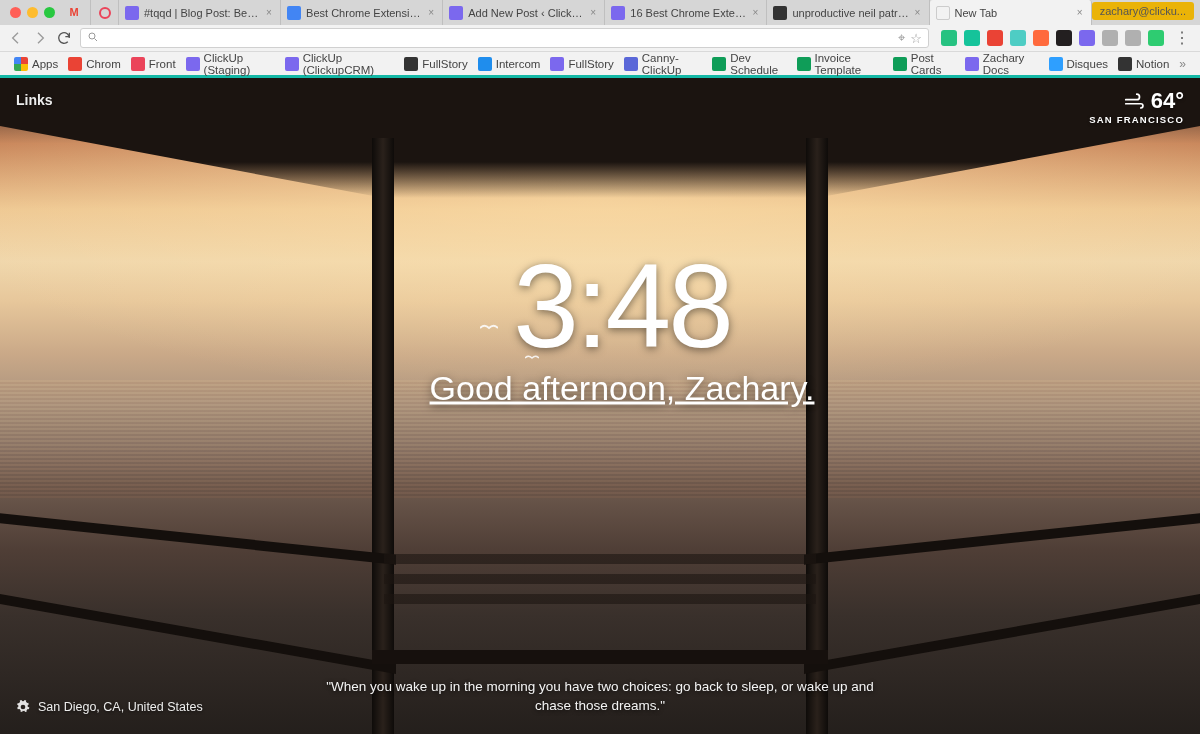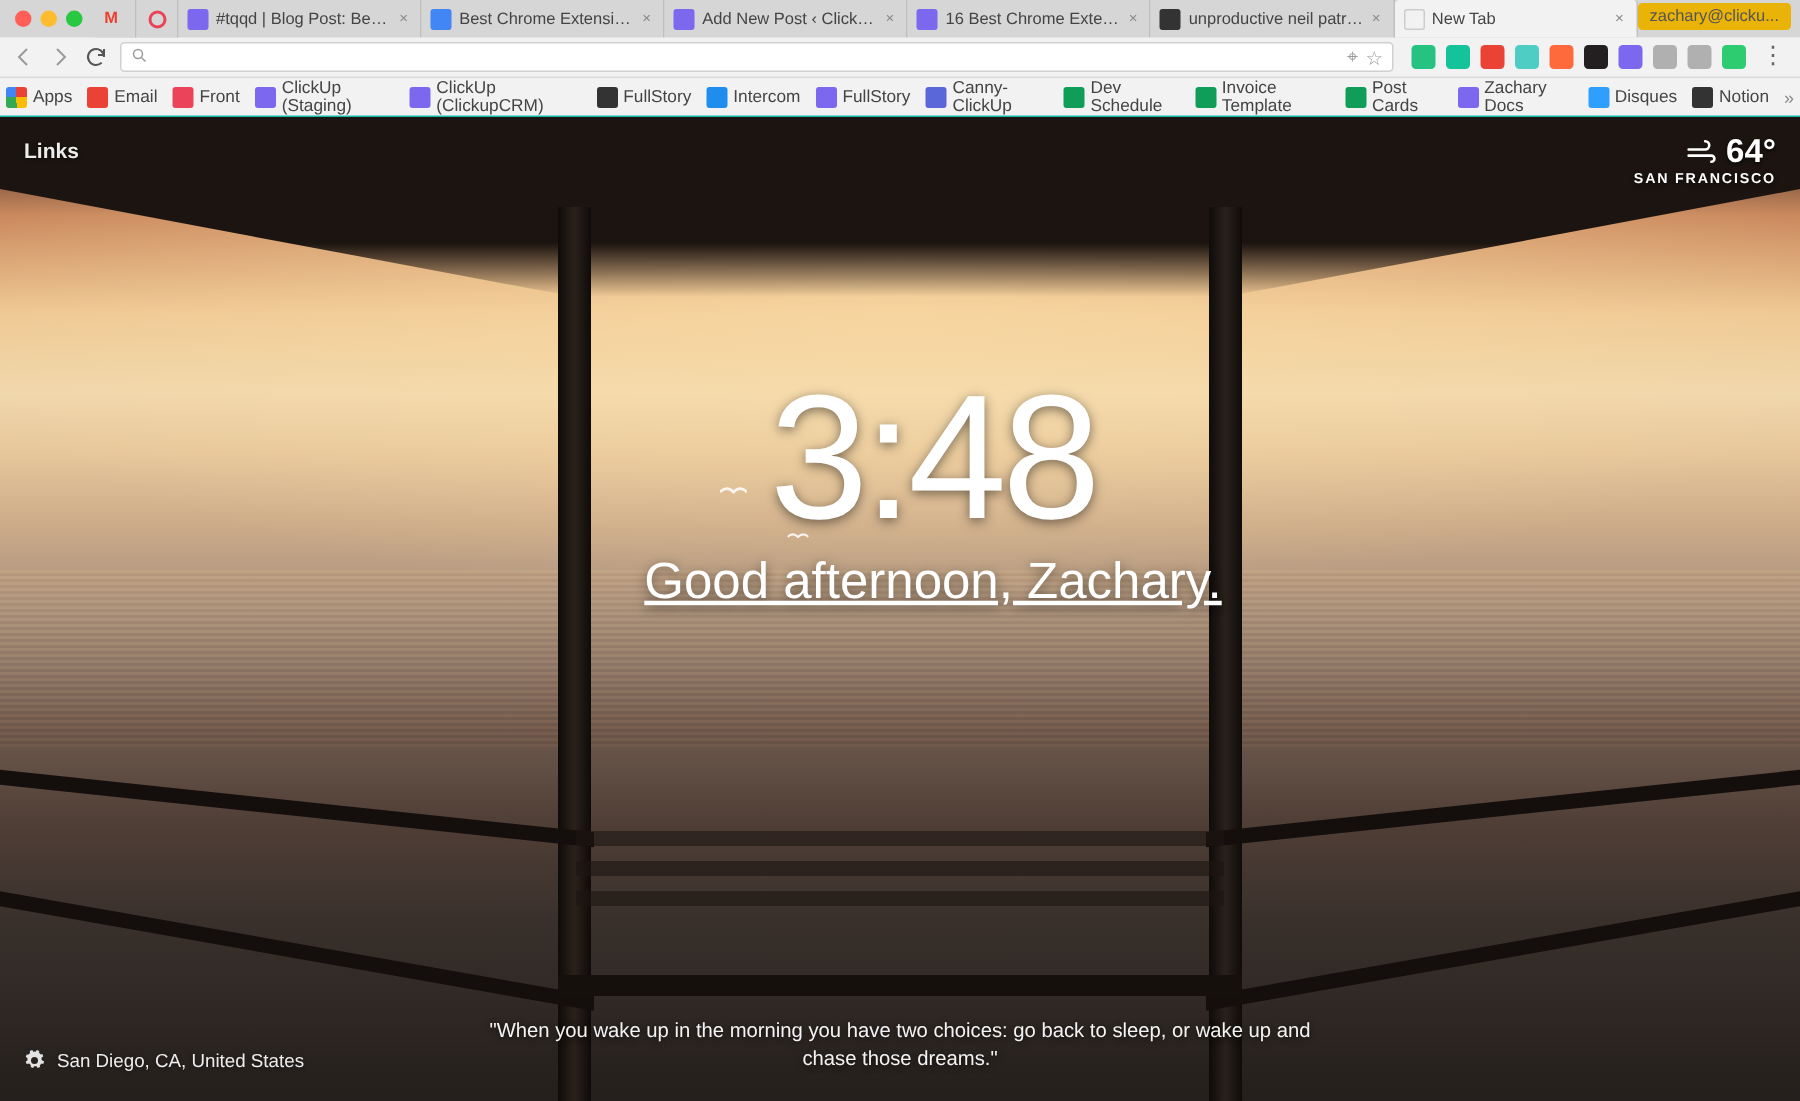--- a/index.html
+++ b/index.html
@@ -95,24 +95,24 @@
       flex: 1; border: none; outline: none; font-size: 12px; background: transparent;
     }
     .omni-right { display: flex; align-items: center; gap: 5px; color: #9a9a9a; font-size: 13px; }
     .toolbar-icons { display: flex; align-items: center; gap: 7px; padding-left: 4px; }
     .ext-icon { width: 16px; height: 16px; border-radius: 3px; display: flex; align-items: center; justify-content: center; font-size: 10px; color: #fff; }
     .kebab { color: #666; font-size: 16px; line-height: 1; padding: 0 2px; }
     
     .bookmarks {
       height: 26px;
       background: #f2f2f2;
-      border-bottom: 1px solid #14b8a6;
-      display: flex;
-      align-items: center;
-      padding: 0 4px;
+      border-bottom: 3px solid #14b8a6;
+      display: flex;
+      align-items: center;
+      padding: 0 14px;
       gap: 10px;
       font-size: 11.5px;
       color: #444;
     }
     .bm { display: flex; align-items: center; gap: 4px; cursor: default; }
     .bm .fav { width: 14px; height: 14px; flex-shrink: 0; border-radius: 2px; }
     .bookmarks .chev { margin-left: auto; color: #888; font-size: 12px; }
     
     .newtab {
       position: relative;
@@ -321,21 +321,21 @@
   </div>
 </div>
 
 <div class="bookmarks" id="bookmarks">
 <div class="bm">
       <span class="fav" style="background: conic-gradient(rgb(234, 67, 53) 0deg, rgb(234, 67, 53) 25%, rgb(251, 188, 5) 0deg, rgb(251, 188, 5) 50%, rgb(52, 168, 83) 0deg, rgb(52, 168, 83) 75%, rgb(66, 133, 244) 0deg); border-radius: 2px;"></span>
       <span>Apps</span>
     </div>
     <div class="bm">
       <span class="fav" style="background: rgb(234, 67, 53);"></span>
-      <span>Email</span>
+      <span>Chrom</span>
     </div>
     <div class="bm">
       <span class="fav" style="background: rgb(235, 68, 90);"></span>
       <span>Front</span>
     </div>
     <div class="bm">
       <span class="fav" style="background: rgb(123, 104, 238);"></span>
       <span>ClickUp (Staging)</span>
     </div>
     <div class="bm">

